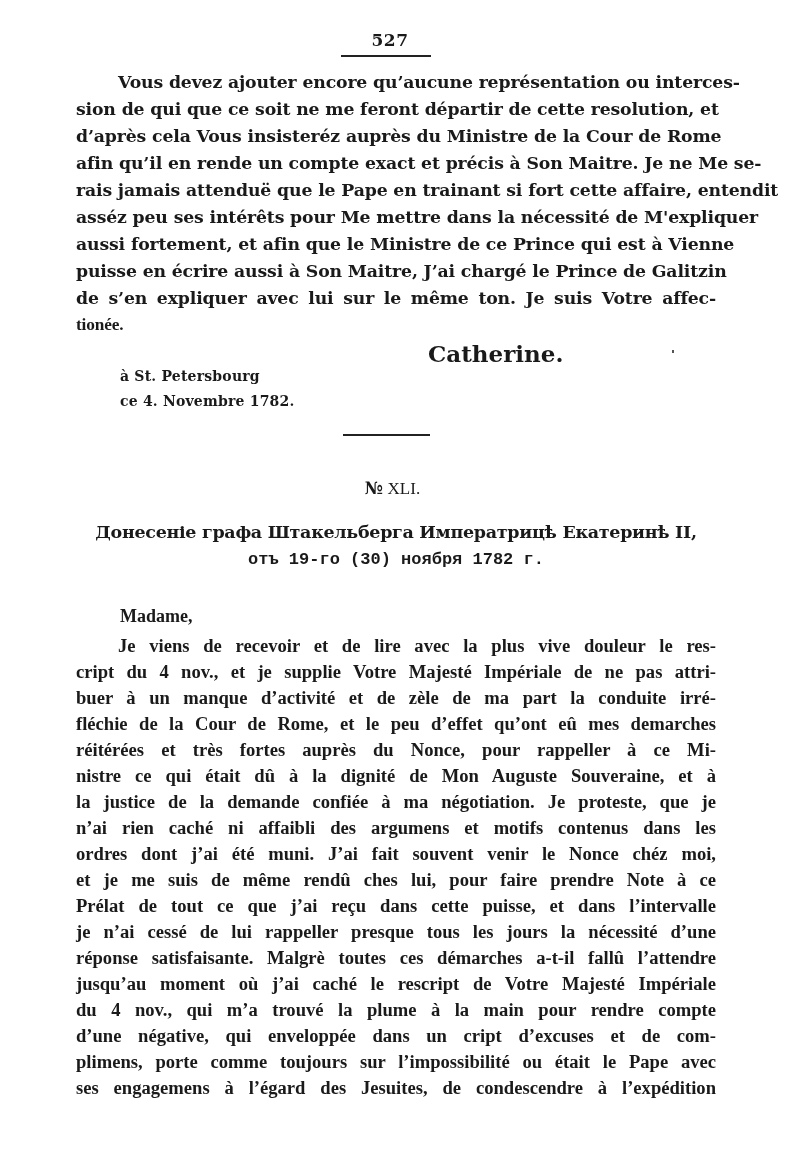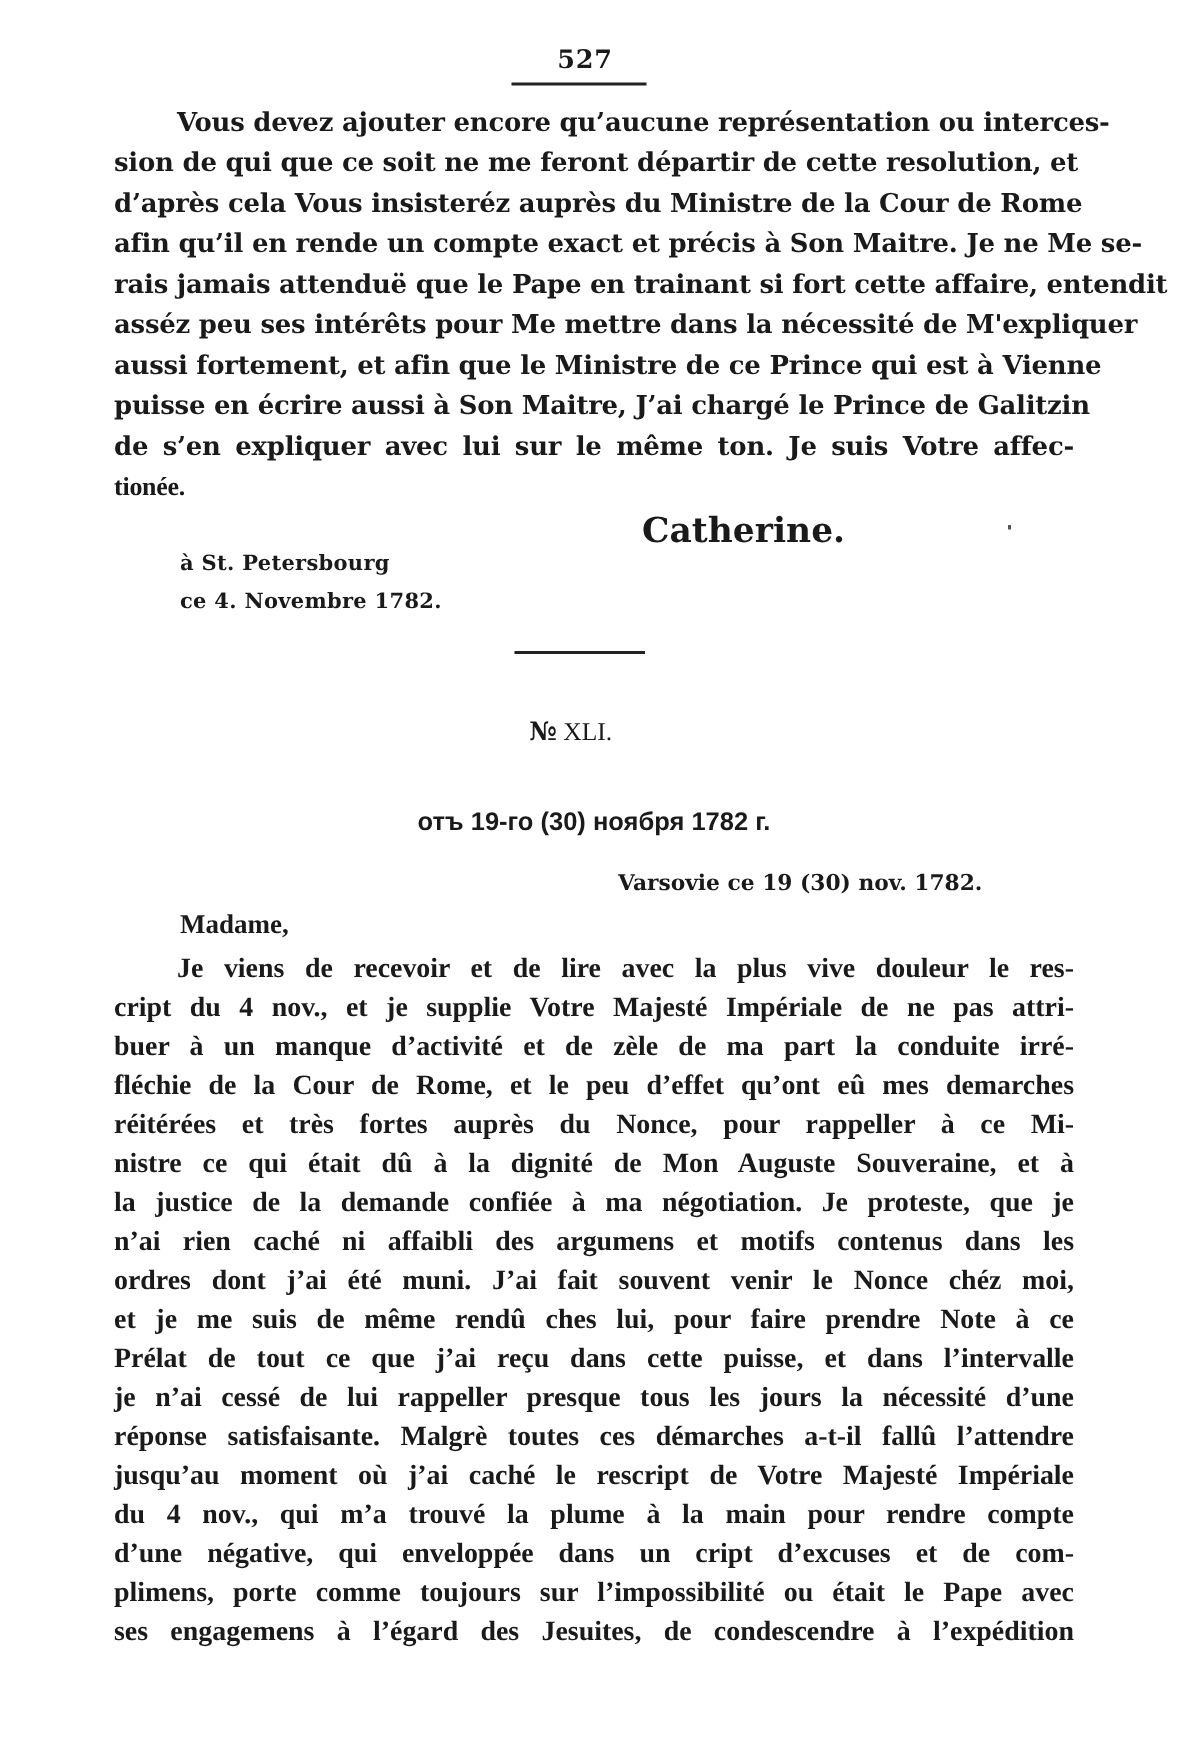--- a/index.html
+++ b/index.html
@@ -97,21 +97,21 @@
       position: absolute;
       top: 434px;
       left: 343px;
       width: 87px;
       height: 1.5px;
       background: #222;
     }
     .doc-number {
       position: absolute;
       top: 478px;
-      left: 0;
+      left: 12px;
       width: 761px;
       text-align: center;
       font-size: 17px;
       font-family: "Liberation Serif", serif;
     }
     .doc-number .mark {
       font-weight: bold;
       font-family: "DejaVu Serif", serif;
     }
     .heading-ru {
@@ -120,27 +120,27 @@
       left: 0;
       width: 792px;
       text-align: center;
       font-size: 17.5px;
       font-weight: bold;
       font-family: "DejaVu Serif", serif;
       letter-spacing: -0.3px;
     }
     .subheading-ru {
       position: absolute;
-      top: 538px;
+      top: 550px;
       left: 0;
       width: 792px;
       text-align: center;
       font-size: 17px;
       font-weight: bold;
-      font-family: Liberation Sans, sans-serif;
+      font-family: Liberation Mono, monospace;
     }
     .dateline {
       position: absolute;
       top: 580px;
       left: 412px;
       font-size: 14.5px;
       font-weight: bold;
       font-family: "DejaVu Serif", serif;
     }
     .salutation {
@@ -179,22 +179,22 @@
     <div class="place-line" style="top:393px">ce 4. Novembre 1782.</div>
   </div>
 
   <div class="section-rule"></div>
 
   <div class="doc-number">
     <span class="mark">№</span>
     <span>XLI.</span>
   </div>
 
+  <div class="heading-ru">Донесеніе графа Штакельберга Императрицѣ Екатеринѣ II,</div>
   <div class="subheading-ru">отъ 19-го (30) ноября 1782 г.</div>
-  <div class="dateline">Varsovie ce 19 (30) nov. 1782.</div>
   <div class="salutation">Madame,</div>
 
   <div>
     <div class="line regular indent" style="top:633px">Je viens de recevoir et de lire avec la plus vive douleur le res-</div>
     <div class="line regular" style="top:659px">cript du 4 nov., et je supplie Votre Majesté Impériale de ne pas attri-</div>
     <div class="line regular" style="top:685px">buer à un manque d’activité et de zèle de ma part la conduite irré-</div>
     <div class="line regular" style="top:711px">fléchie de la Cour de Rome, et le peu d’effet qu’ont eû mes demarches</div>
     <div class="line regular" style="top:737px">réitérées et très fortes auprès du Nonce, pour rappeller à ce Mi-</div>
     <div class="line regular" style="top:763px">nistre ce qui était dû à la dignité de Mon Auguste Souveraine, et à</div>
     <div class="line regular" style="top:789px">la justice de la demande confiée à ma négotiation. Je proteste, que je</div>

